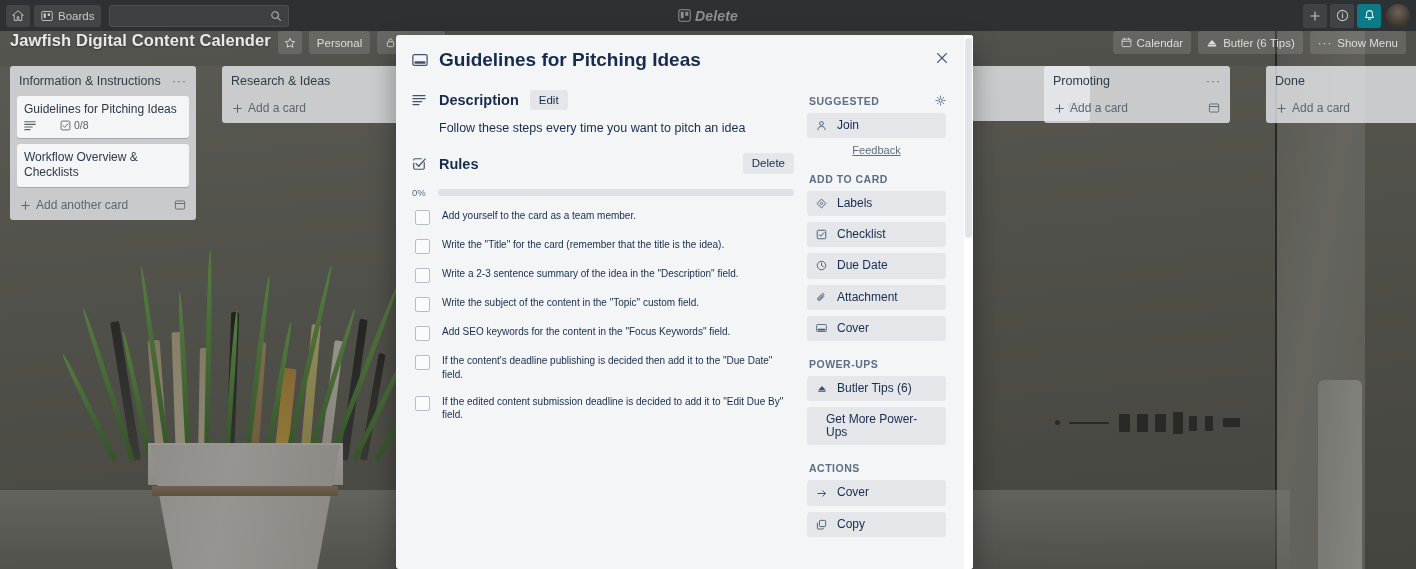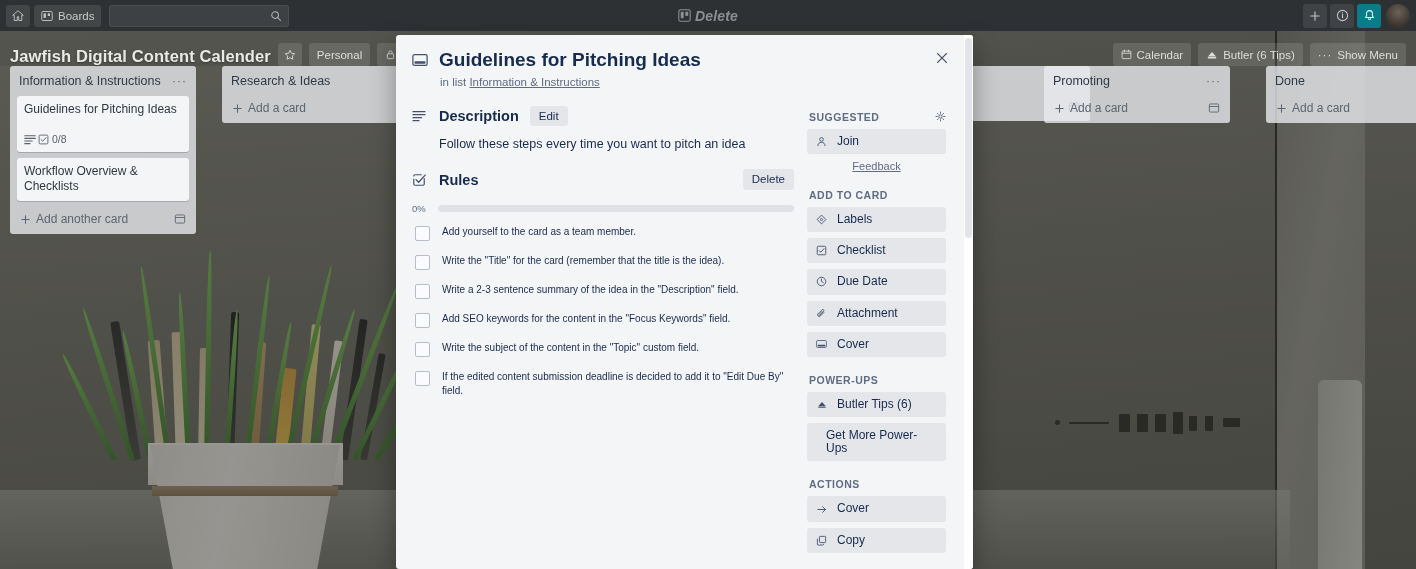--- a/index.html
+++ b/index.html
@@ -103,21 +103,21 @@
   #nav-right .nb.alert { background: #0b7b8a; color: #e9f6f8; }
   #avatar-top {
     width: 24px; height: 24px; border-radius: 50%;
     background: radial-gradient(circle at 50% 35%, #6d6259 0%, #3b332d 70%);
     margin-left: 2px; cursor: pointer;
   }
 
   
   #board-header {
     position: absolute; left: 0; top: 31px; width: 1416px; height: 35px;
-    display: flex; align-items: flex-end; padding: 0 10px; z-index: 4;
+    display: flex; align-items: flex-start; padding: 0 10px; z-index: 4;
     background: rgba(0,0,0,.06);
   }
   #board-title {
     color: #e9e9e7; font-size: 16.5px; font-weight: bold; letter-spacing: .1px;
     text-shadow: 0 1px 2px rgba(0,0,0,.35);
   }
   .bh-btn {
     height: 23px; display: flex; align-items: center; gap: 5px;
     padding: 0 8px; margin-left: 7px; border-radius: 3px;
     background: rgba(255,255,255,.12); color: #dddddb; font-size: 11.5px;
@@ -136,21 +136,21 @@
     display: flex; align-items: center; justify-content: space-between;
     padding: 2px 2px 8px;
   }
   .list-title { color: #2f3b46; font-size: 12.5px; }
   .list-dots { color: #5b6670; font-size: 12px; letter-spacing: 1px; cursor: pointer; }
   .card {
     background: #f4f5f7; border-radius: 3px; padding: 6px 7px 7px;
     margin-bottom: 6px; box-shadow: 0 1px 0 rgba(9,30,66,.20);
   }
   .card-title { color: #2d3845; font-size: 12px; line-height: 1.25; }
-  .card-badges { display: flex; align-items: center; gap: 2px; margin-top: 16px; color: #59616b; font-size: 10.5px; }
+  .card-badges { display: flex; align-items: center; gap: 24px; margin-top: 2px; color: #59616b; font-size: 10.5px; }
   .card-badges span { display: flex; align-items: center; gap: 3px; }
   .add-card {
     display: flex; align-items: center; justify-content: space-between;
     color: #5b6670; font-size: 12px; padding: 5px 3px 4px; cursor: pointer; text-align: right;
   }
   .add-card .ac-l { display: flex; align-items: center; gap: 5px; }
   #card-modal {
     position: absolute; left: 396px; top: 35px; width: 577px; height: 534px;
     background: #f4f5f7; border-radius: 3px; z-index: 9; overflow: hidden;
     box-shadow: 0 10px 26px rgba(0,0,0,.35);
@@ -513,24 +513,20 @@
   <div class="modal-pad">
     <div id="card-title-row">
       <span class="tile-icon">
         <svg width="16" height="14" viewBox="0 0 18 15">
             <rect x="1" y="1.5" width="16" height="12" rx="1.6" fill="none" stroke="#42526e" stroke-width="1.4"></rect>
             <rect x="2.8" y="9" width="12.4" height="2.6" rx=".8" fill="#42526e"></rect>
           </svg>
       </span>
       <span id="card-title">Guidelines for Pitching Ideas</span>
     </div>
-    <div id="in-list">
-      <span>in list</span>
-      <a>Information &amp; Instructions</a>
-    </div>
   </div>
 
   <div id="modal-body">
 
     <div id="modal-main">
 
       <div class="sec-head">
         <span class="s-icon">
           <svg width="14" height="12" viewBox="0 0 16 14">
               <path d="M1 2h14M1 5.5h14M1 9h10M1 12.5h7" stroke="#42526e" stroke-width="1.5" stroke-linecap="round"></path>
@@ -566,25 +562,29 @@
         <div class="check-item">
           <span class="check-box"></span>
           <span class="check-text">Write the "Title" for the card (remember that the title is the idea).</span>
         </div>
         <div class="check-item">
           <span class="check-box"></span>
           <span class="check-text">Write a 2-3 sentence summary of the idea in the "Description" field.</span>
         </div>
         <div class="check-item">
           <span class="check-box"></span>
+          <span class="check-text">Write the subject of the content in the "Topic" custom field.</span>
+        </div>
+        <div class="check-item">
+          <span class="check-box"></span>
           <span class="check-text">Add SEO keywords for the content in the "Focus Keywords" field.</span>
         </div>
         <div class="check-item">
           <span class="check-box"></span>
-          <span class="check-text">Write the subject of the content in the "Topic" custom field.</span>
+          <span class="check-text">If the content's deadline publishing is decided then add it to the "Due Date" field.</span>
         </div>
         <div class="check-item">
           <span class="check-box"></span>
           <span class="check-text">If the edited content submission deadline is decided to add it to "Edit Due By" field.</span>
         </div>
       </div>
 
     </div>
 
     <div id="modal-side">

